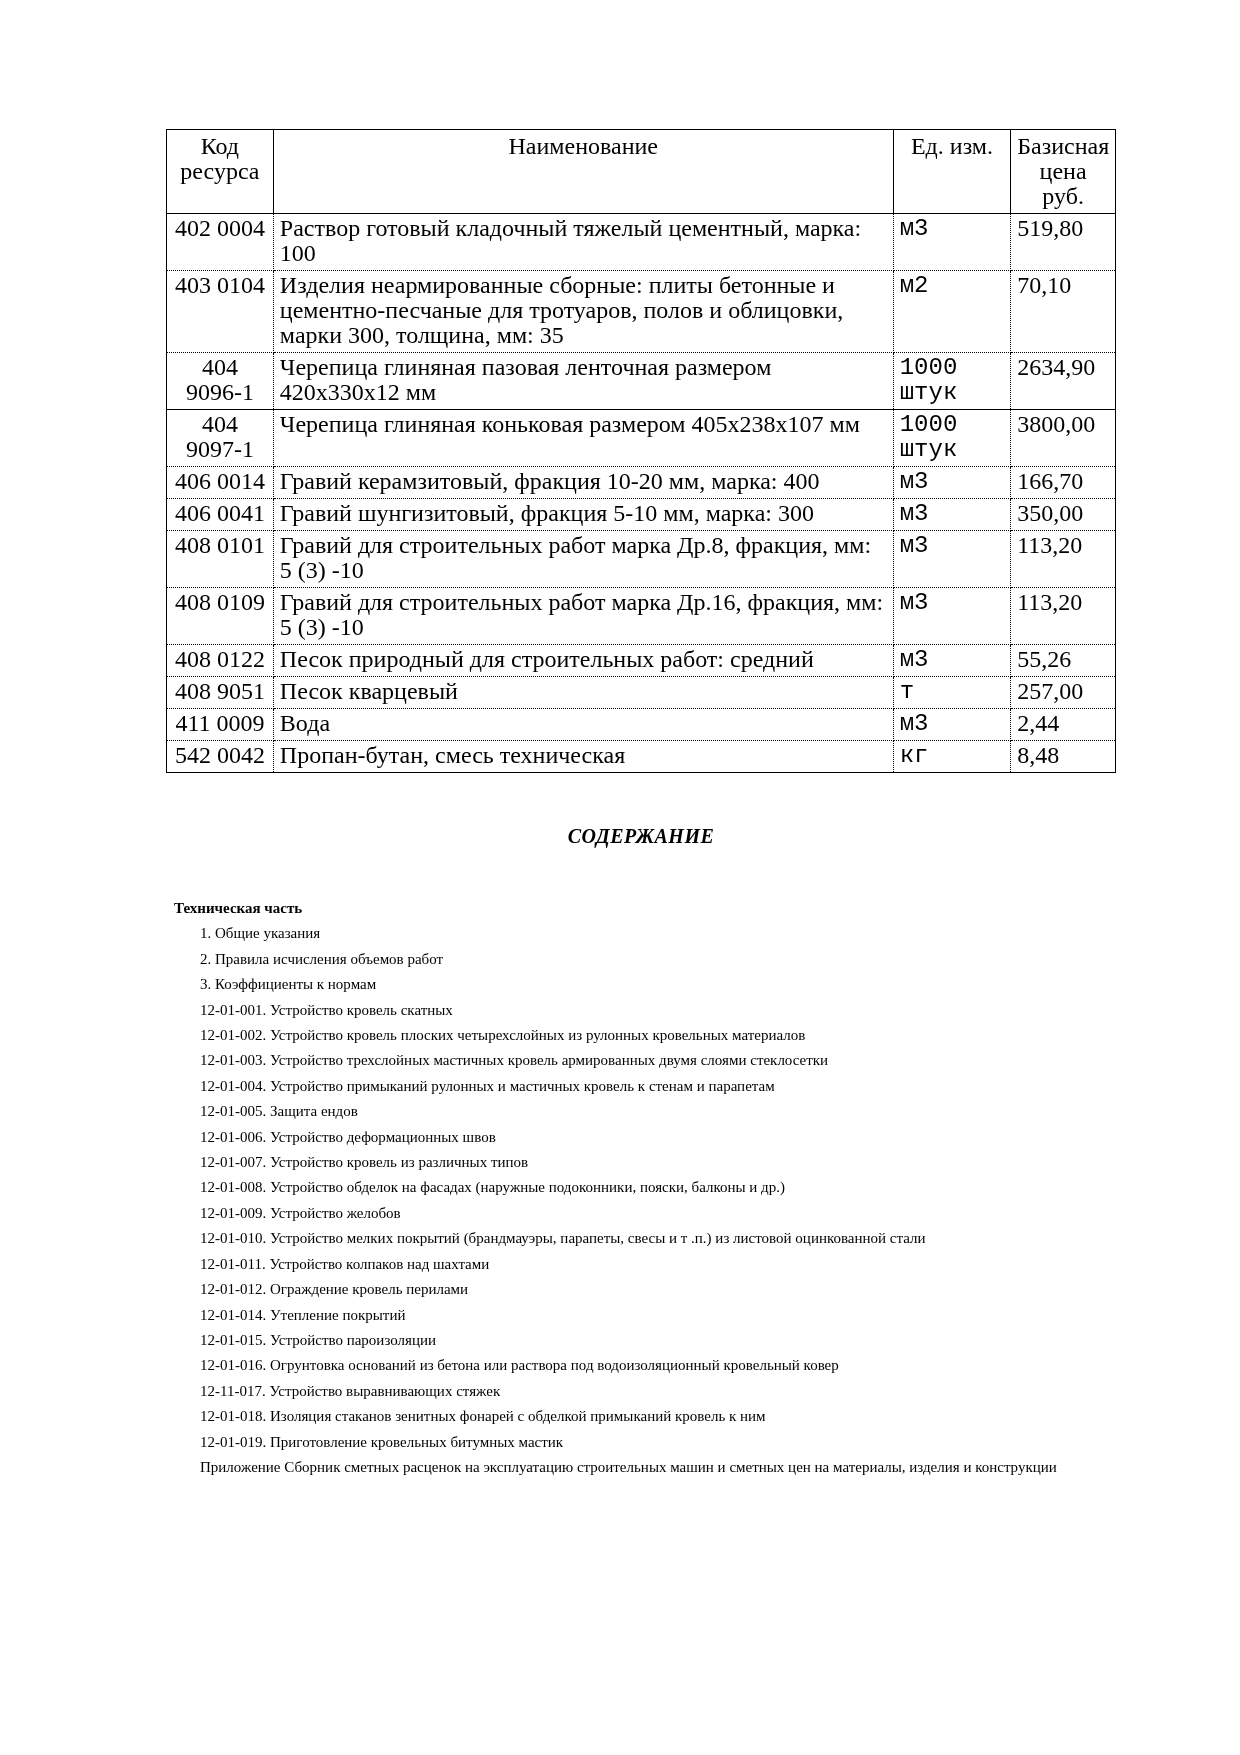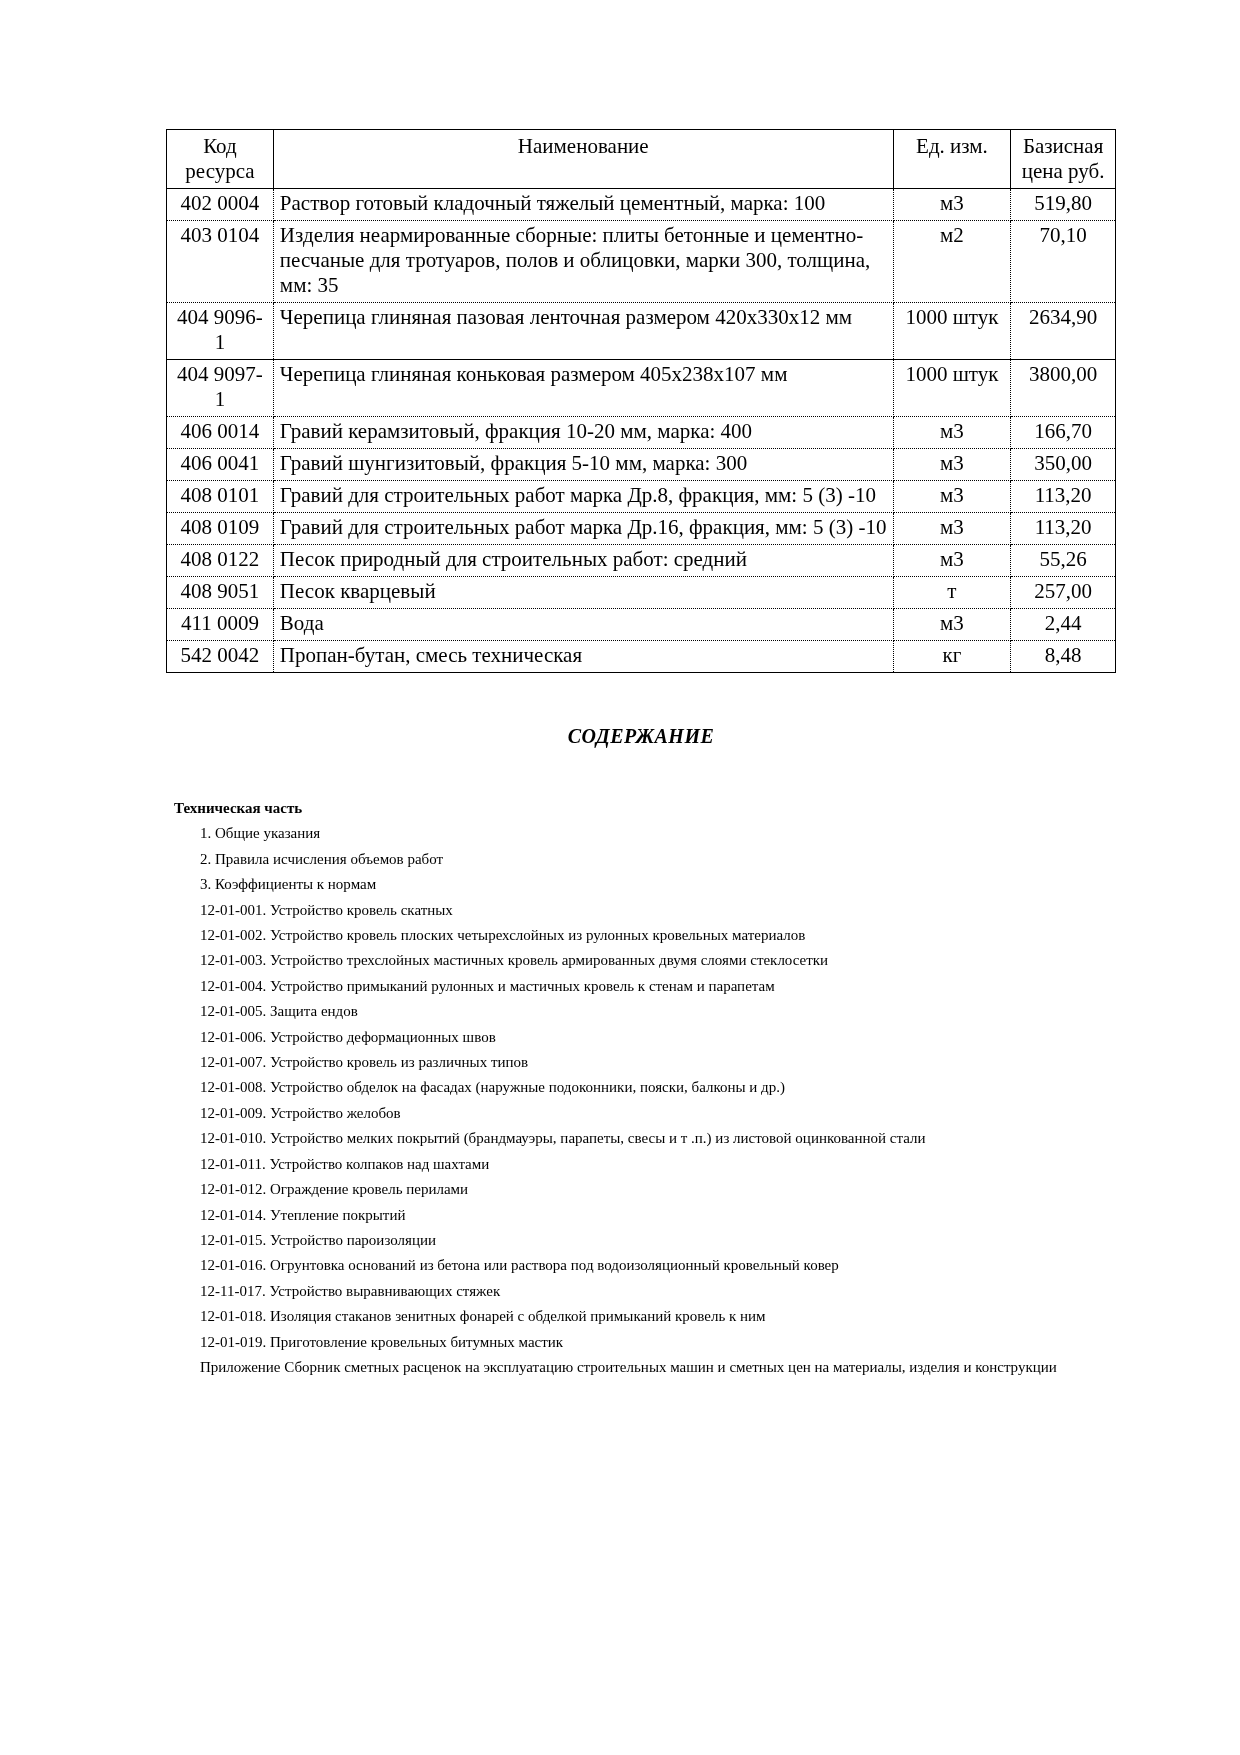--- a/index.html
+++ b/index.html
@@ -38,43 +38,43 @@
     table-layout: fixed;
     border: 1.6px solid #000;
   }
   table.res-table col.c-code  { width: 100px; }
   table.res-table col.c-name  { width: 580px; }
   table.res-table col.c-unit  { width: 110px; }
   table.res-table col.c-price { width: 98px; }
 
   table.res-table th,
   table.res-table td {
-    font-size: 21px;
+    font-size: 24px;
     line-height: 25px;
     vertical-align: top;
     padding: 2px 6px 4px 6px;
     border-right: 1px dotted #000;
     border-bottom: 1px dotted #000;
   }
   table.res-table th {
     border-right: 1.4px solid #000;
     border-bottom: 1.6px solid #000;
     font-weight: normal;
     text-align: center;
     padding-top: 4px;
     padding-bottom: 4px;
   }
   table.res-table th:last-child,
   table.res-table td:last-child { border-right: none; }
   table.res-table tr:last-child td { border-bottom: none; }
 
   td.code  { text-align: center; white-space: pre-line; }
   td.name  { text-align: left; }
-  td.unit  { text-align: center; }
-  td.price { text-align: center; padding-right: 10px; }
+  td.unit  { text-align: left; font-family: Liberation Mono, monospace; }
+  td.price { text-align: left; padding-right: 10px; }
   tr.solid-below > td { border-bottom: 1.4px solid #000; }
 
   
   .toc-title {
     margin-top: 52px;
     text-align: center;
     font-style: italic;
     font-weight: bold;
     font-size: 20px;
     letter-spacing: 0.5px;

